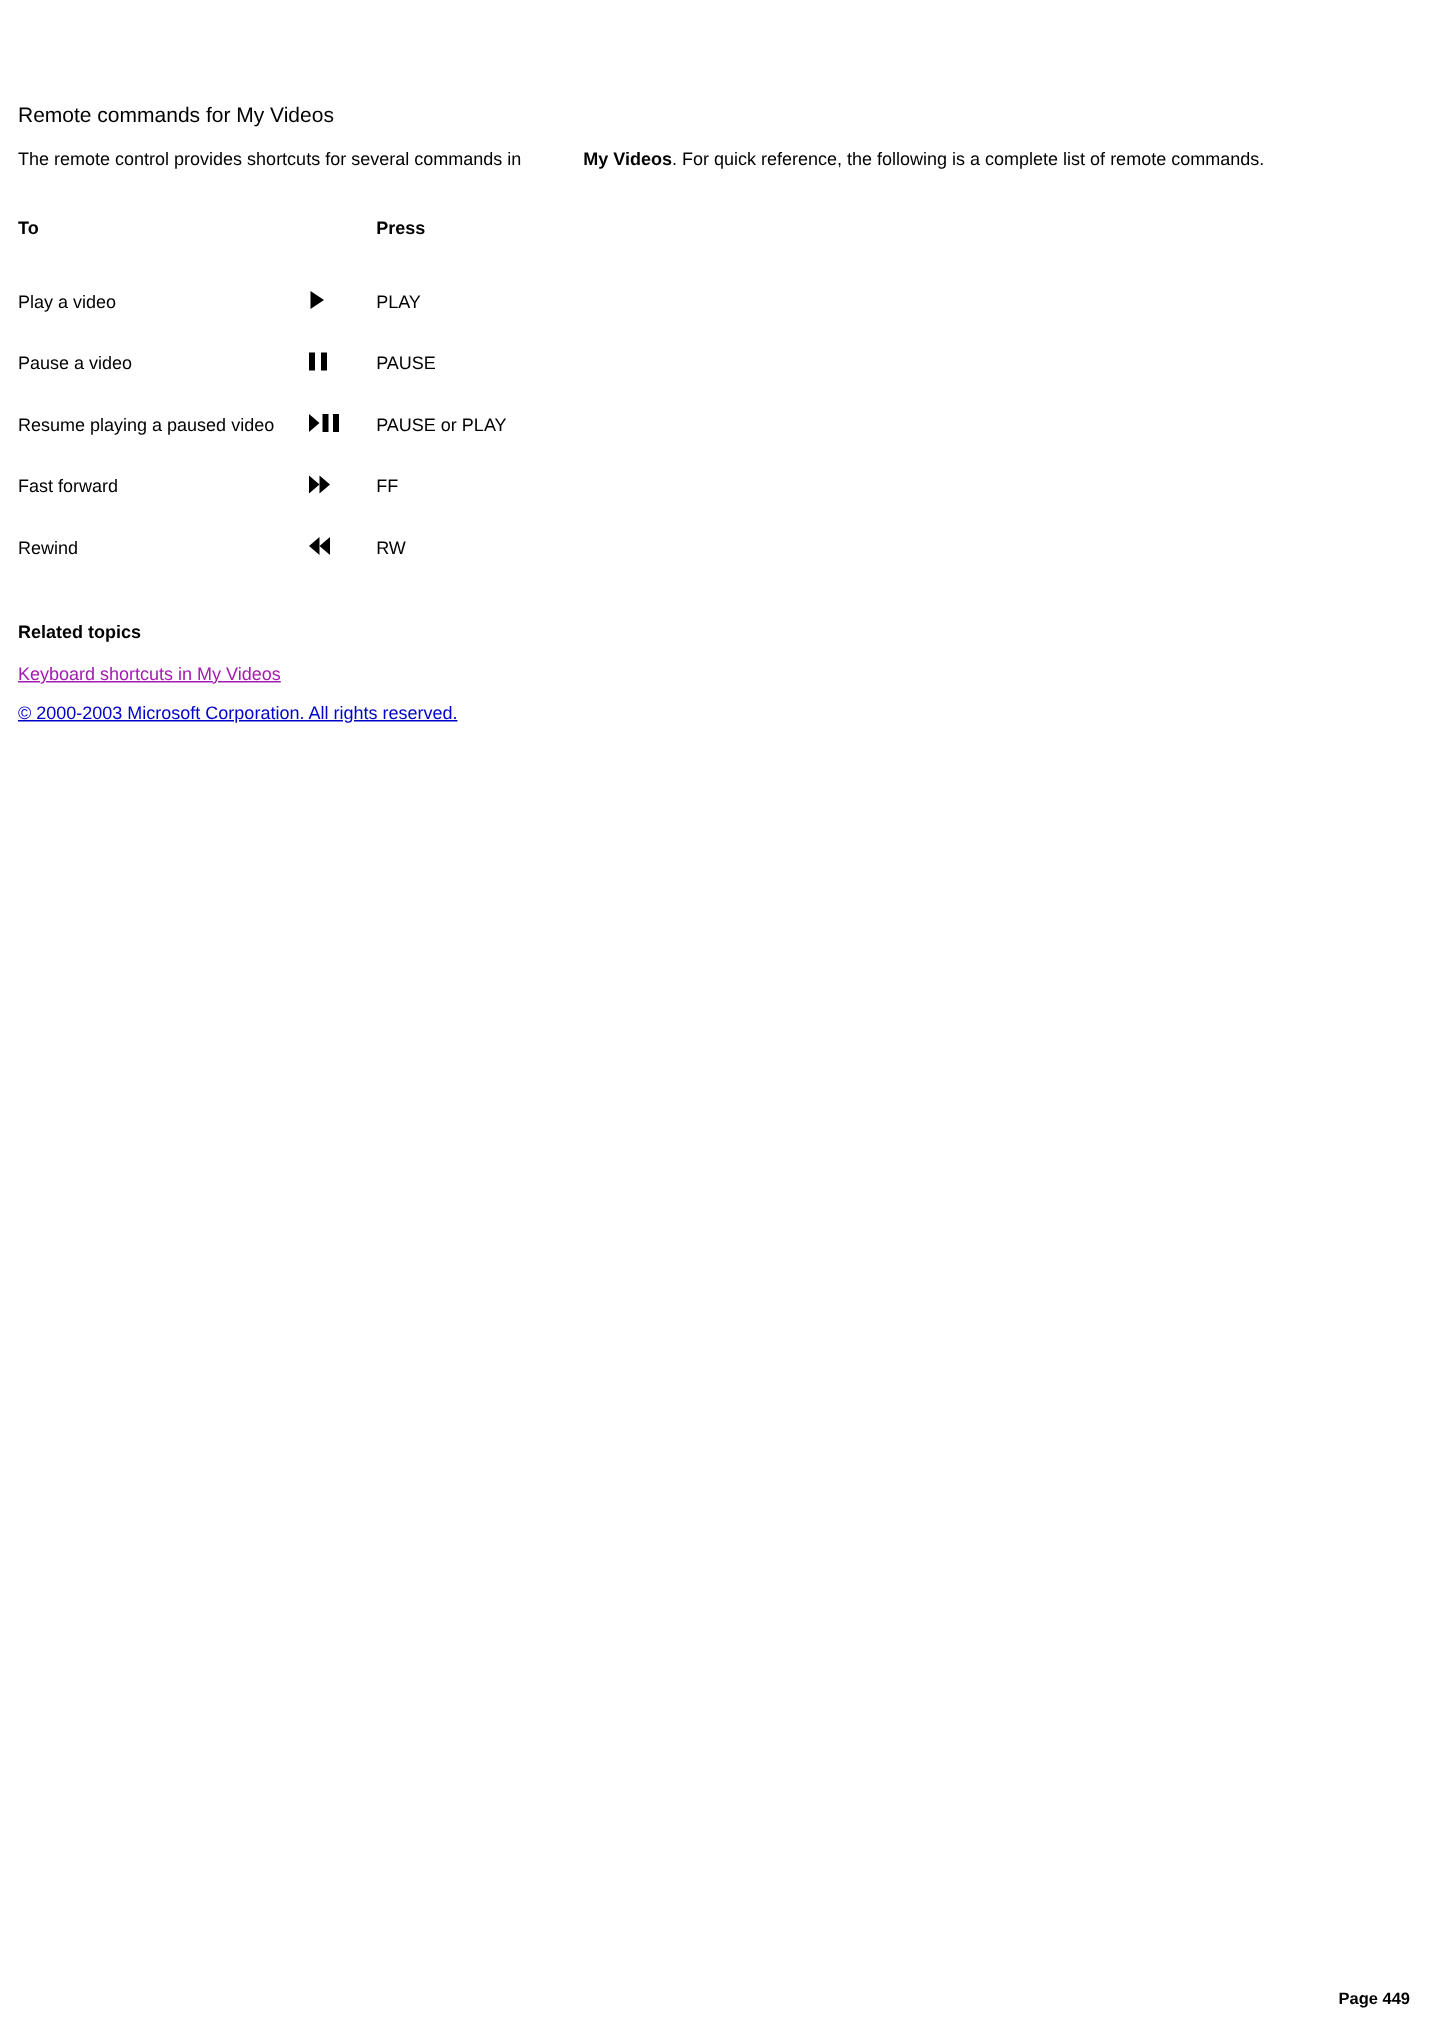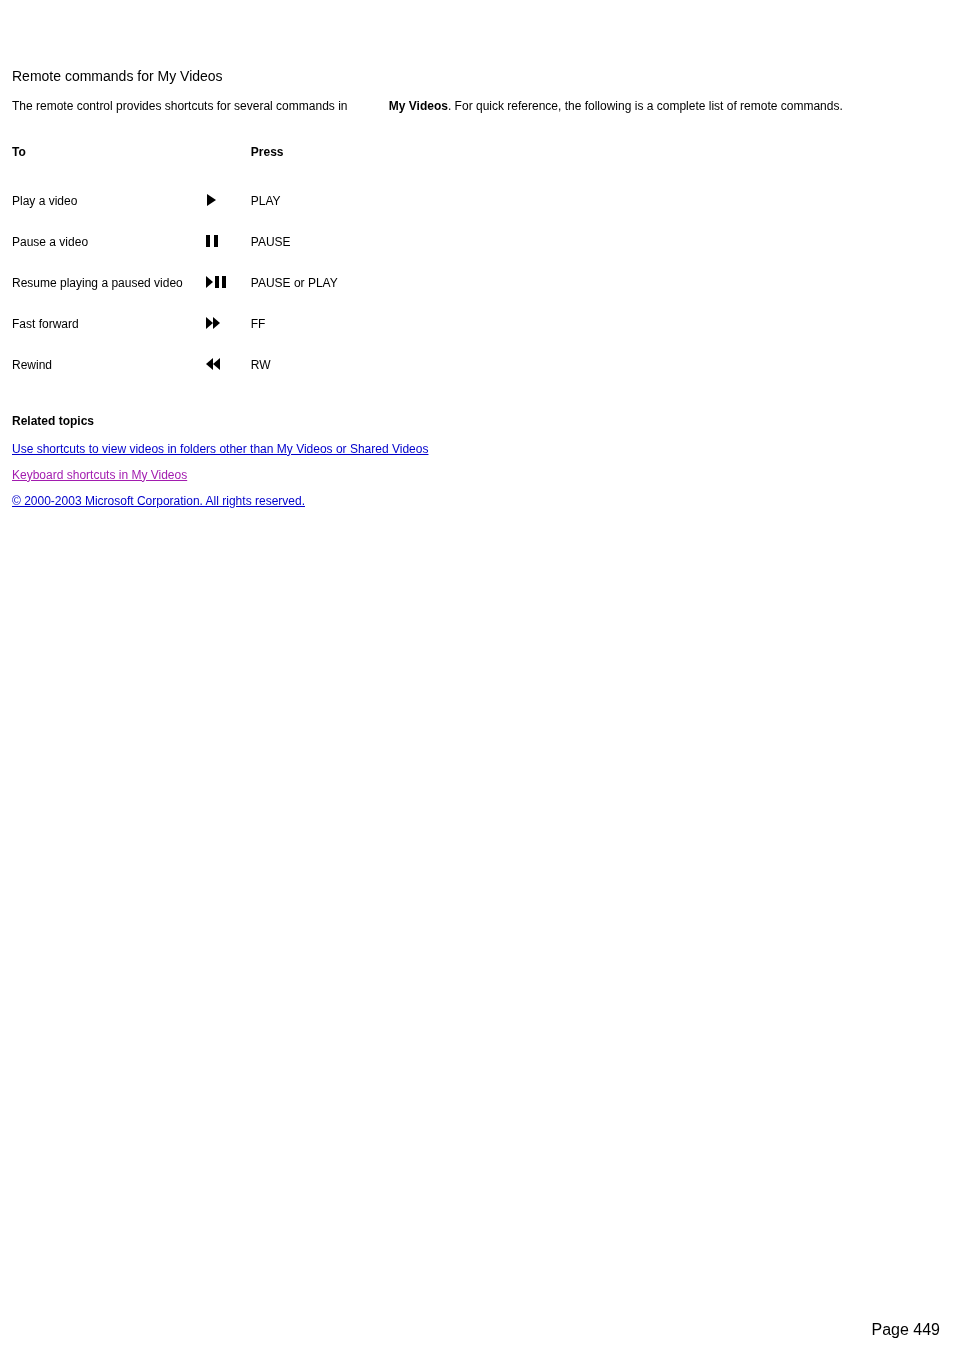--- a/index.html
+++ b/index.html
@@ -54,22 +54,22 @@
     text-decoration: underline;
   }
   a.visited {
     color: #a21caf;
     text-decoration: underline;
   }
   .page-number {
     position: fixed;
     bottom: 12px;
     right: 14px;
-    font-weight: normal;
-    font-size: 16px;
+    font-weight: bold;
+    font-size: 11px;
   }
 </style>
 </head>
 <body>
 
 <h1 class="page-heading">Remote commands for My Videos</h1>
 
 <p class="intro">
   <span>The remote control provides shortcuts for several commands in </span><b>My Videos</b><span>. For quick reference, the following is a complete list of remote commands.</span>
 </p>
@@ -147,18 +147,17 @@
     <td>RW</td>
   </tr>
 
 
 </tbody>
   </table>
 
 <h2 class="related">Related topics</h2>
 
 <div class="links">
-  <p><a href="#" class="link">Use shortcuts to view videos in folders other than My Videos or Shared Videos</a></p>
   <p><a href="#" class="visited">Keyboard shortcuts in My Videos</a></p>
   <p><a href="#" class="link">© 2000-2003 Microsoft Corporation. All rights reserved.</a></p>
 </div>
 
 <div class="page-number">Page 449</div>
 
 </body></html>

